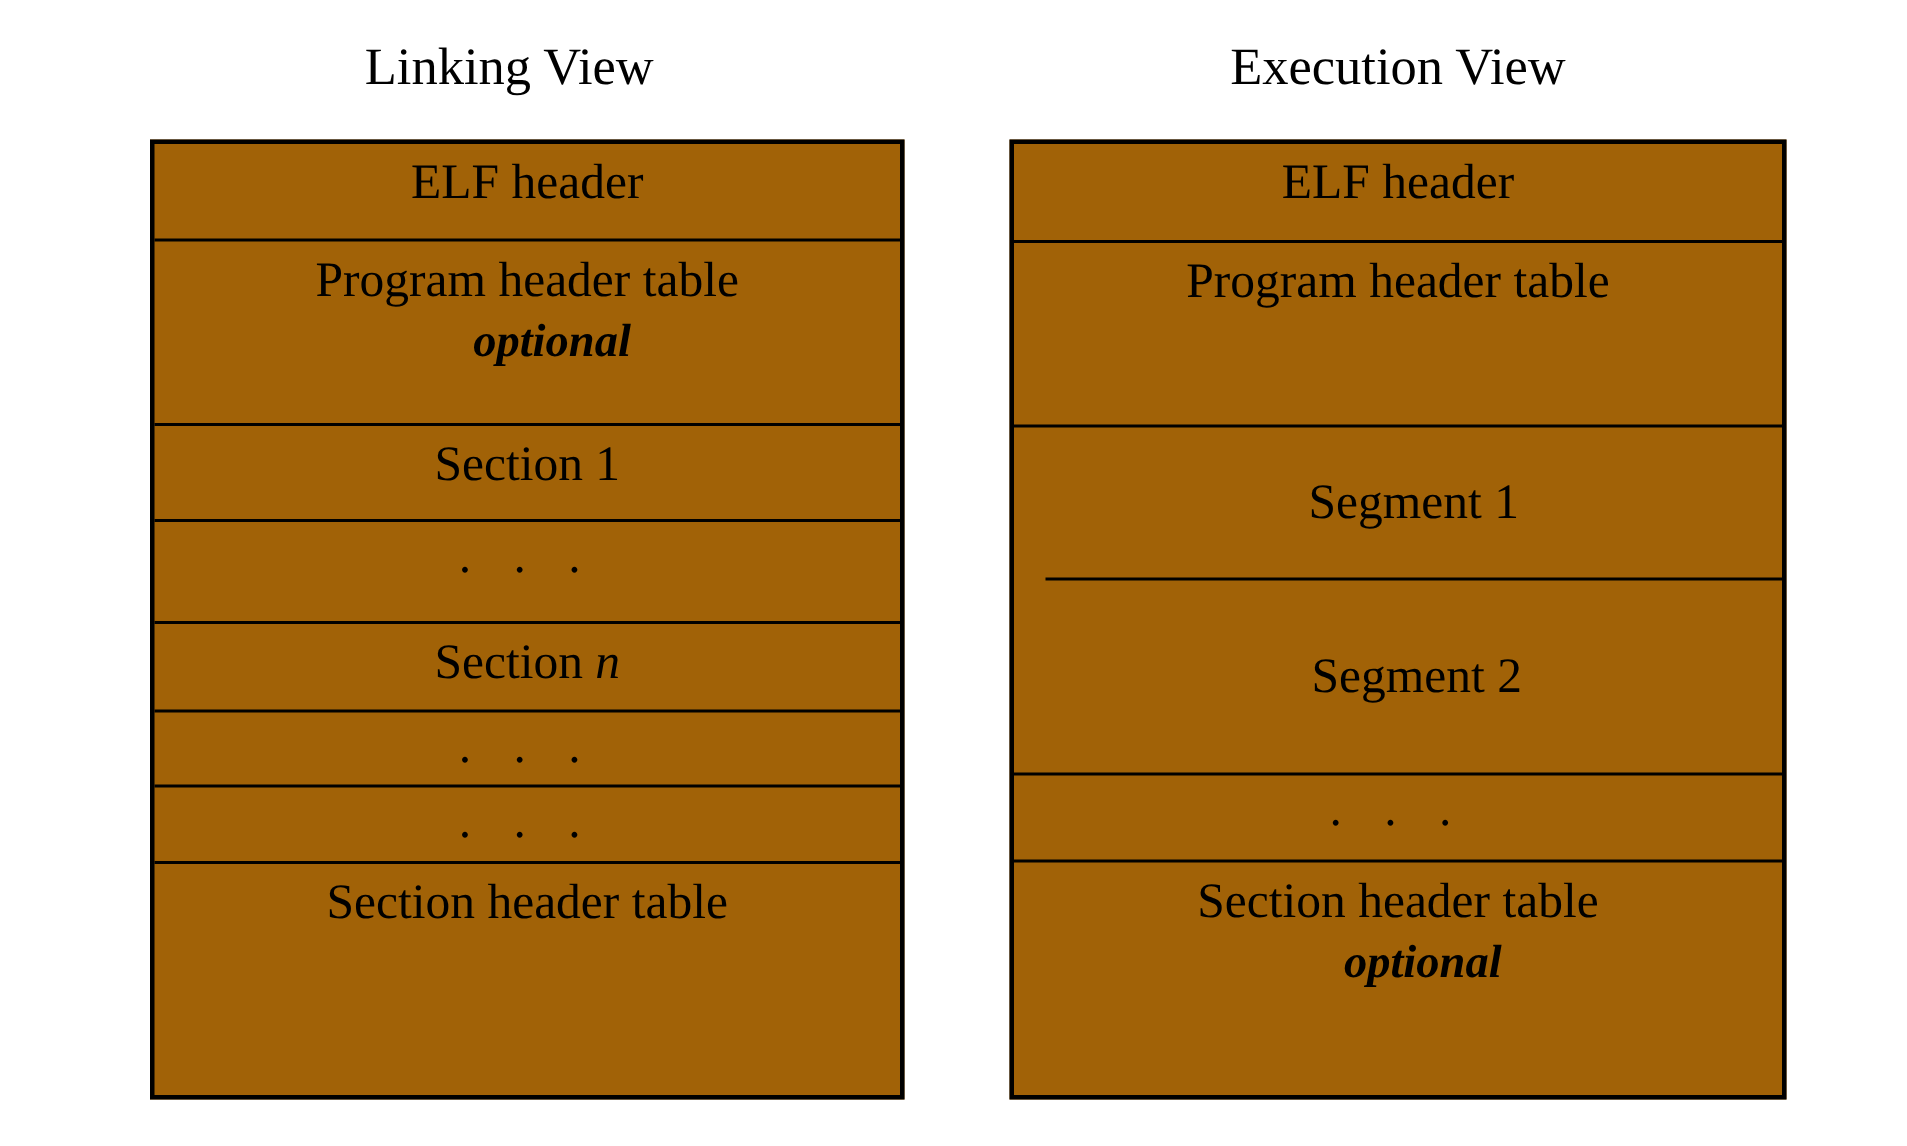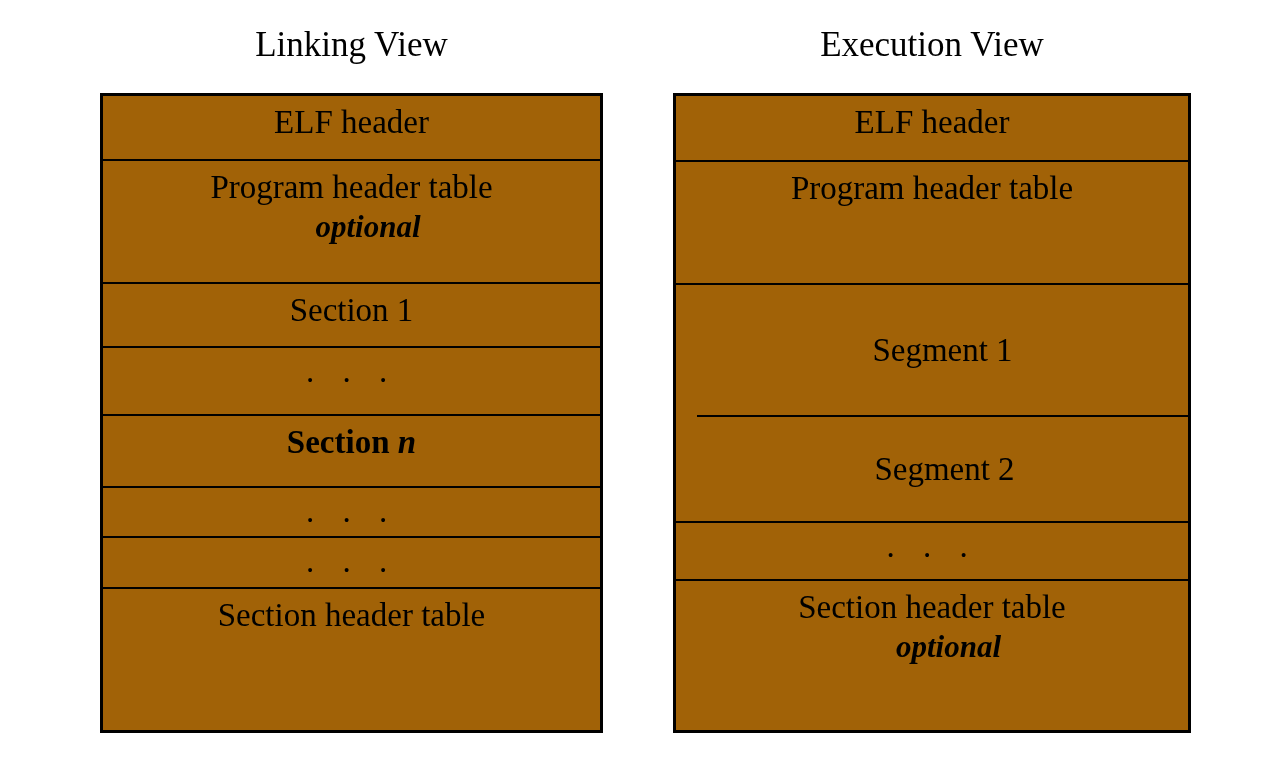--- a/index.html
+++ b/index.html
@@ -22,21 +22,21 @@
   }
   .view-title {
     position: absolute;
     font-size: 35px;
     line-height: 42px;
     text-align: center;
     color: #000;
     white-space: nowrap;
   }
   #linking-title {
-    left: 100px;
+    left: 88px;
     top: 24px;
     width: 503px;
   }
   #execution-title {
     left: 673px;
     top: 24px;
     width: 518px;
   }
   .table-box {
     position: absolute;
@@ -119,45 +119,45 @@
       <div class="row" style="height: 123px;">
         <span class="row-text">Program header table</span>
         <span class="sub-italic">optional</span>
       </div>
       <div class="row" style="height: 64px;">
         <span class="row-text">Section 1</span>
       </div>
       <div class="row" style="height: 68px;">
         <span class="ellipsis">. . .</span>
       </div>
-      <div class="row" style="height: 72px; font-weight: bold;">
+      <div class="row" style="height: 59px;">
         <span class="row-text">Section <span class="ital">n</span></span>
       </div>
       <div class="row" style="height: 50px;">
         <span class="ellipsis">. . .</span>
       </div>
       <div class="row" style="height: 51px;">
         <span class="ellipsis">. . .</span>
       </div>
       <div class="row" style="height: 160px;">
         <span class="row-text">Section header table</span>
       </div>
     </div>
 
   <div class="table-box" id="execution-table">
       <div class="row" style="height: 66px;">
         <span class="row-text">ELF header</span>
       </div>
       <div class="row" style="height: 123px;">
         <span class="row-text">Program header table</span>
       </div>
-      <div class="row center-v" style="height: 132px; margin-left: 21px;">
+      <div class="row center-v" style="height: 102px; margin-left: 21px;">
         <span class="row-text">Segment 1</span>
       </div>
-      <div class="row center-v" style="height: 106px; padding-left: 25px;">
+      <div class="row center-v" style="height: 130px; padding-left: 25px;">
         <span class="row-text">Segment 2</span>
       </div>
       <div class="row" style="height: 58px;">
         <span class="ellipsis">. . .</span>
       </div>
       <div class="row" style="height: 131px;">
         <span class="row-text">Section header table</span>
         <span class="sub-italic">optional</span>
       </div>
     </div>

